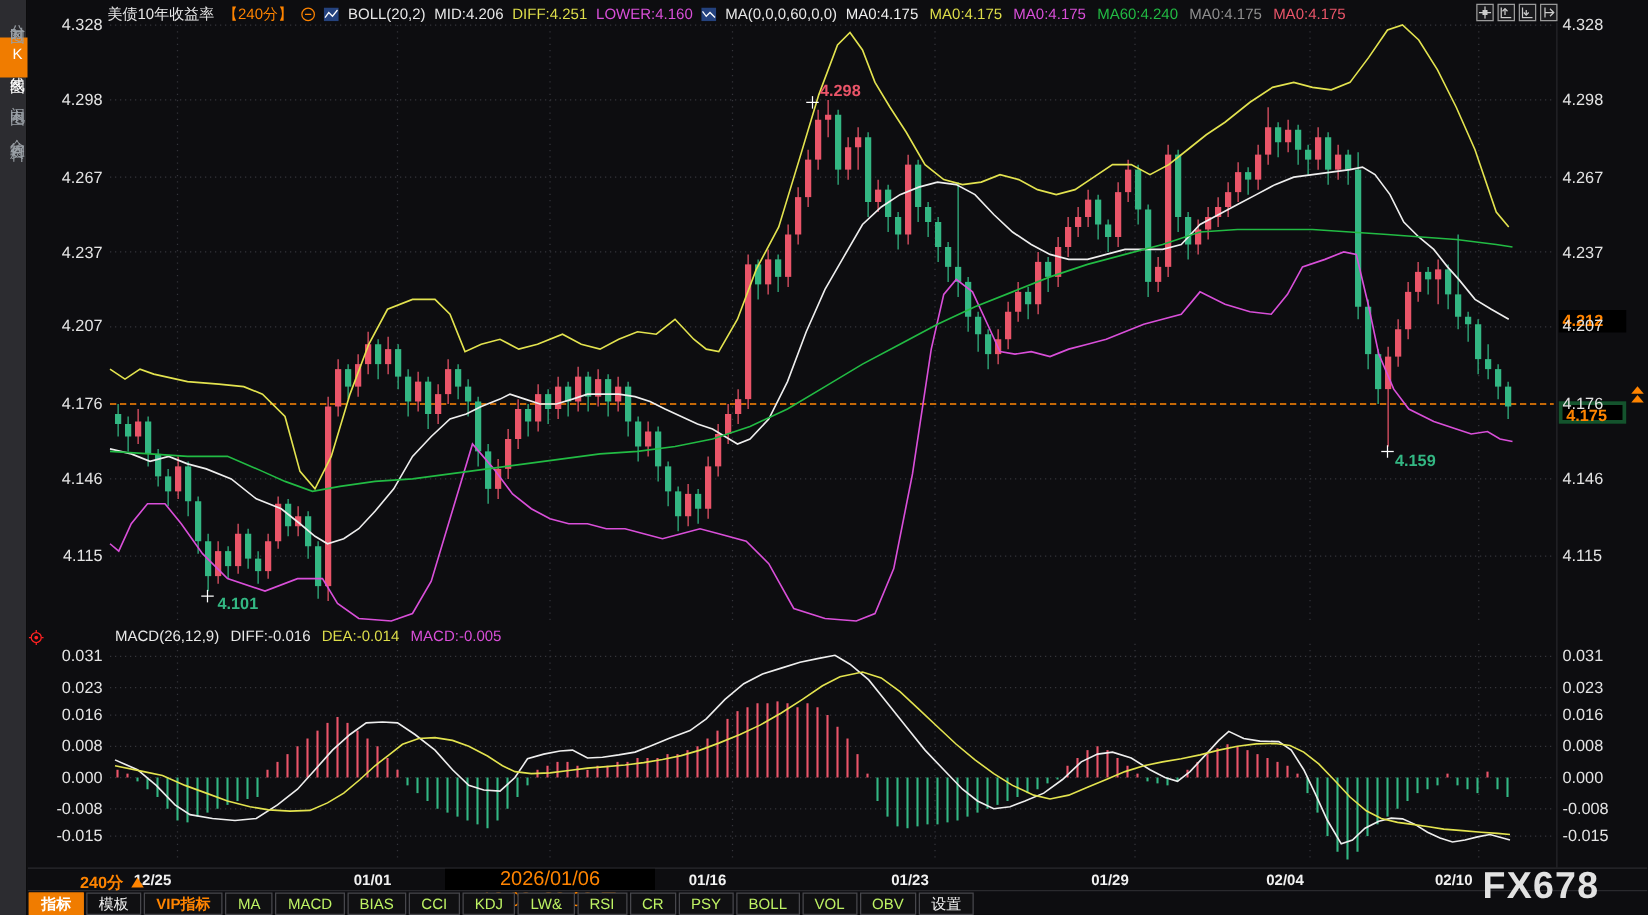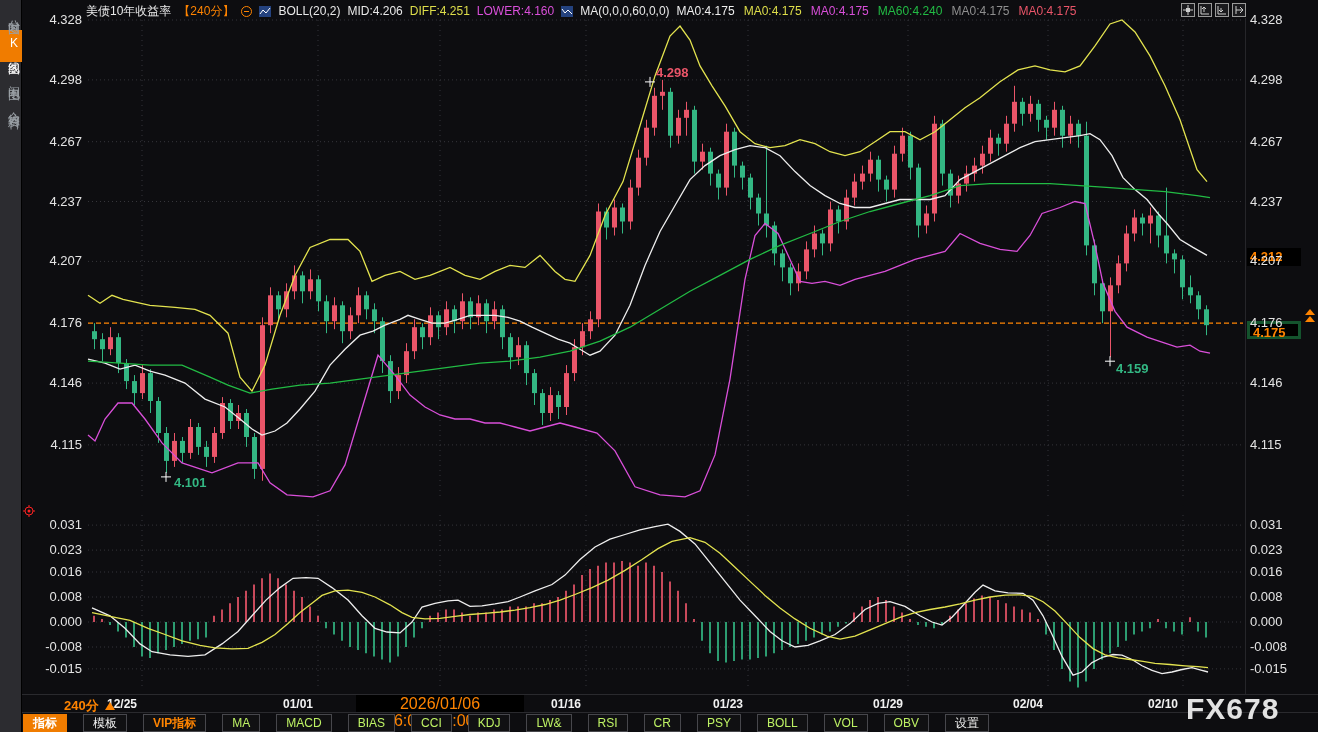--- a/index.html
+++ b/index.html
@@ -56,21 +56,21 @@
   #macd-gear { position:absolute; left:23px; top:503px; z-index:3; }
 
   
   #chart-svg { position:absolute; left:0; top:0; z-index:1; }
 
   
   .hsep { position:absolute; left:22px; width:1296px; height:1px; background:#2a2a2e; }
   .vsep { position:absolute; top:18px; width:1px; height:676px; background:#26262a; left:1245px; }
 
   
-  #toolbar { position:absolute; left:23px; top:714px; height:18px; display:flex; gap:16px; z-index:4; }
+  #toolbar { position:absolute; left:23px; top:714px; height:18px; display:flex; gap:2px; z-index:4; }
   .tb-btn { height:18px; padding:0 9px; font-size:12px; line-height:17px; color:#bef264; background:#101012;
             border:1px solid #47474c; cursor:pointer; white-space:nowrap; }
   .tb-btn.active { background:#f07c00; color:#fff; border-color:#f07c00; font-weight:bold; }
   .tb-btn.vip { color:#ff8400; font-weight:bold; }
   .tb-btn.white { color:#f0f0f0; }
 
   #watermark { position:absolute; left:1186px; top:692px; font-size:30px; font-weight:bold;
                color:#e2e2e2; letter-spacing:1px; z-index:2; }
 </style>
 </head>
@@ -624,20 +624,26 @@
   <div id="macd-gear">
     <svg width="12" height="12">
         <circle cx="6" cy="6" r="4" stroke="#ff2222" fill="none"></circle>
         <circle cx="6" cy="6" r="1.5" fill="#ff2222"></circle>
         <line x1="6" y1="0" x2="6" y2="2" stroke="#ff2222"></line>
         <line x1="6" y1="10" x2="6" y2="12" stroke="#ff2222"></line>
         <line x1="0" y1="6" x2="2" y2="6" stroke="#ff2222"></line>
         <line x1="10" y1="6" x2="12" y2="6" stroke="#ff2222"></line>
       </svg>
   </div>
+  <div id="macd-header">
+    <span>MACD(26,12,9)</span>
+    <span>DIFF:-0.016</span>
+    <span class="hdr-yellow">DEA:-0.014</span>
+    <span class="hdr-magenta">MACD:-0.005</span>
+  </div>
 
   <div id="period-label">
     <span>240分</span><span class="tri"></span>
   </div>
   <div id="crosshair-date">2026/01/06 16:00~20:00 二</div>
 
   <div class="price-tag" id="tag-mid" style="top:248px">4.212</div>
   <div class="price-tag" id="tag-last" style="top:321px">4.175</div>
   <div id="updown-arrows">
     <div class="tri"></div>

